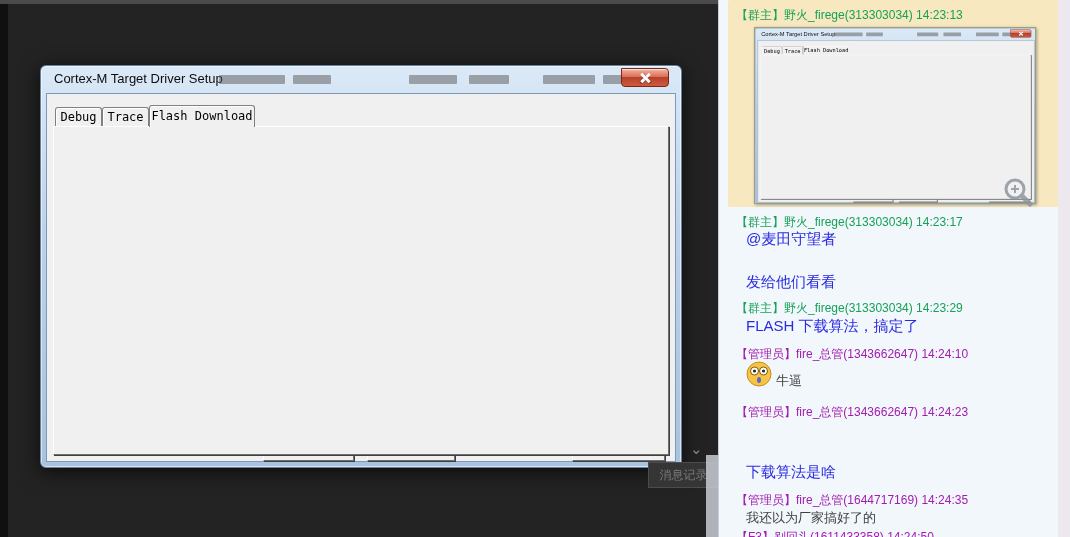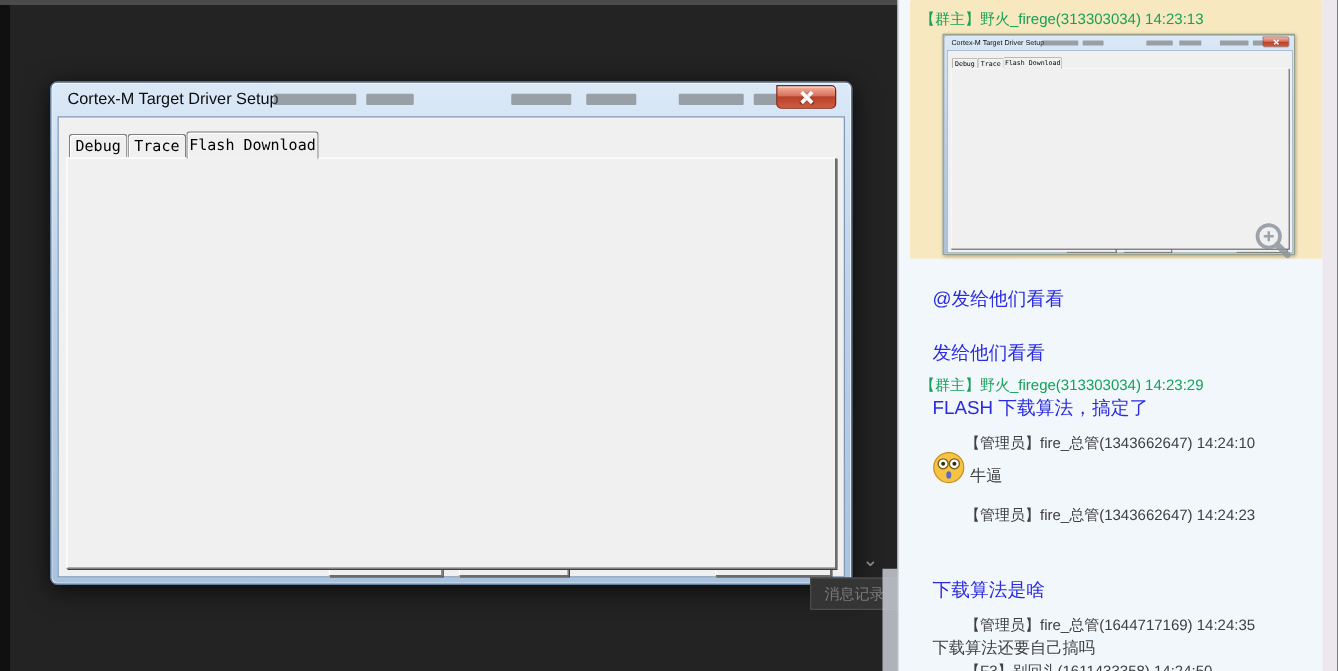--- a/index.html
+++ b/index.html
@@ -110,21 +110,21 @@
   .sep { position:absolute; left:15px; width:605px; top:333px; height:2px;
          border-top:1px solid #909090; border-bottom:1px solid #fff; }
 
   
   .chat { position:absolute; left:718px; top:0; width:352px; height:537px; background:#f2f7fc;
           border-left:1px solid #c9ced4; }
   .chat-scroll { position:absolute; right:0; top:0; width:12px; height:537px; background:#ece8ee; }
   .cream { position:absolute; left:9px; top:0; width:330px; height:207px; background:#f8e8c0;
            border-radius:2px; }
   .msg-h { position:absolute; font-size:12px; white-space:nowrap; }
-  .msg-h.green { color:#15a157; } .msg-h.blue { color:#404040;margin-left:36px; }
+  .msg-h.green { color:#15a157; } .msg-h.blue { color:#a21caf; }
   .msg-t { position:absolute; white-space:nowrap; }
   .msg-t.big-blue { color:#2a2ae0; font-size:15px; }
   .msg-t.dark { color:#3f3f3f; font-size:13px; }
   .thumb-wrap { position:absolute; left:35px; top:27px; width:282px; height:177px; overflow:hidden;
                 border:1px solid #99a089; background:#e7e7e7; box-shadow:1px 1px 3px rgba(0,0,0,.35);
                 cursor:pointer; }
   .thumb-scale { width:642px; height:403px; transform:scale(0.4393); transform-origin:0 0; }
   .magnifier { position:absolute; left:283px; top:176px; width:32px; height:32px; opacity:.85; }
   .emoji { position:absolute; width:26px; height:26px; }
 </style>
@@ -364,21 +364,22 @@
     </div>
         </div>
     </div>
     <svg class="magnifier" viewBox="0 0 32 32">
       <circle cx="13" cy="13" r="9" fill="rgba(240,240,240,.55)" stroke="#8f969e" stroke-width="3"></circle>
       <line x1="9" y1="13" x2="17" y2="13" stroke="#8f969e" stroke-width="2"></line>
       <line x1="13" y1="9" x2="13" y2="17" stroke="#8f969e" stroke-width="2"></line>
       <line x1="20" y1="20" x2="28" y2="28" stroke="#8f969e" stroke-width="5" stroke-linecap="round"></line>
     </svg>
 
-    <div class="msg-t big-blue" style="left:27px;top:230px;">@发给他们看看</div>
+    <div class="msg-h green" style="left:17px;top:214px;">【群主】野火_firege(313303034) 14:23:17</div>
+    <div class="msg-t big-blue" style="left:27px;top:230px;">@麦田守望者</div>
 
     <div class="msg-t big-blue" style="left:27px;top:273px;">发给他们看看</div>
 
     <div class="msg-h green" style="left:17px;top:300px;">【群主】野火_firege(313303034) 14:23:29</div>
     <div class="msg-t big-blue" style="left:27px;top:317px;">FLASH 下载算法，搞定了</div>
 
     <div class="msg-h blue" style="left:17px;top:346px;">【管理员】fire_总管(1343662647) 14:24:10</div>
     <svg class="emoji" style="left:27px;top:361px;" viewBox="0 0 26 26">
       <circle cx="13" cy="13" r="12" fill="#f6c344" stroke="#c98f1e" stroke-width="1"></circle>
       <circle cx="8.5" cy="10" r="4" fill="#fff" stroke="#7a5a10" stroke-width="1"></circle>
@@ -387,19 +388,19 @@
       <circle cx="17.5" cy="10" r="1.6" fill="#3a2c08"></circle>
       <ellipse cx="13" cy="19" rx="2" ry="3" fill="#5c6bc0"></ellipse>
     </svg>
     <div class="msg-t dark" style="left:57px;top:372px;">牛逼</div>
 
     <div class="msg-h blue" style="left:17px;top:404px;">【管理员】fire_总管(1343662647) 14:24:23</div>
 
     <div class="msg-t big-blue" style="left:27px;top:463px;">下载算法是啥</div>
 
     <div class="msg-h blue" style="left:17px;top:492px;">【管理员】fire_总管(1644717169) 14:24:35</div>
-    <div class="msg-t dark" style="left:27px;top:509px;">下载算法还要自己搞吗</div>
+    <div class="msg-t dark" style="left:27px;top:509px;">我还以为厂家搞好了的</div>
 
     <div class="msg-h blue" style="left:17px;top:529px;">【F3】别回头(1611433358) 14:24:50</div>
 
     <div class="chat-scroll"></div>
   </div>
 </div>
 
 </body></html>

